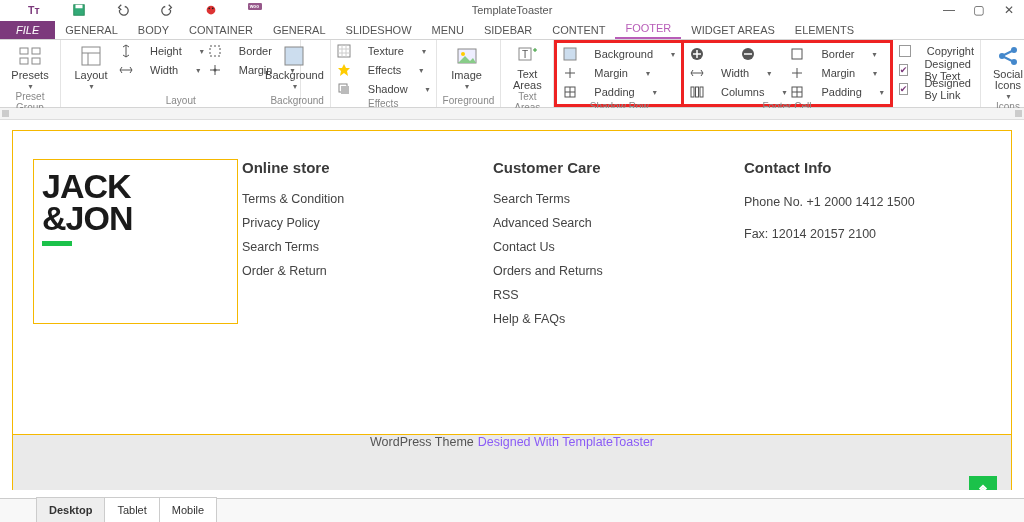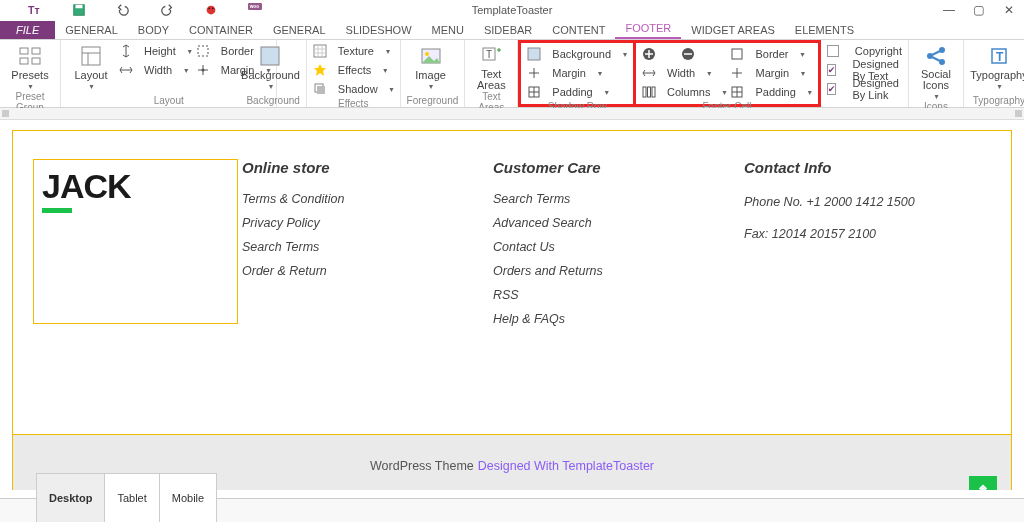--- a/index.html
+++ b/index.html
@@ -20,21 +20,21 @@
 .tab.active { color: #b85db8; border-bottom: 2px solid #b85db8; }
 
 
 .ribbon { display: flex; height: 68px; border-bottom: 1px solid #d4d4d4; background: #fff; }
 .group { border-right: 1px solid #e4e4e4; padding: 2px 6px 0; display: flex; flex-direction: column; justify-content: space-between; }
 .group-label { font-size: 10px; color: #888; text-align: center; padding-bottom: 1px; }
 .group-body { display: flex; gap: 4px; align-items: flex-start; flex: 1; }
 .big-btn { display: flex; flex-direction: column; align-items: center; justify-content: flex-start; width: 48px; padding-top: 2px; gap: 1px; font-size: 11px; color: #444; }
 .big-btn .ico { width: 24px; height: 24px; }
 .col { display: flex; flex-direction: column; gap: 1px; }
-.row-btn { display: flex; align-items: center; gap: 11px; font-size: 11px; color: #444; white-space: nowrap; height: 18px; }
+.row-btn { display: flex; align-items: center; gap: 17px; font-size: 11px; color: #444; white-space: nowrap; height: 18px; }
 .row-btn .ico-sm { width: 14px; height: 14px; flex-shrink: 0; }
 .caret { font-size: 8px; color: #666; margin-left: 1px; }
 .chk { display: flex; align-items: center; gap: 16px; font-size: 11px; color: #444; height: 18px; }
 .chk .box { width: 12px; height: 12px; border: 1px solid #999; background: #fff; display: inline-flex; align-items: center; justify-content: center; font-size: 9px; color: #7c3a7c; }
 
 .highlight-box { border: 3px solid #e22; }
 
 
 .ruler { height: 12px; background: #f4f4f4; border-bottom: 1px solid #ddd; position: relative; }
 .ruler::before, .ruler::after { content: ''; position: absolute; top: 2px; width: 7px; height: 7px; background: #ccc; }
@@ -42,32 +42,32 @@
 .ruler::after { right: 2px; }
 
 
 .canvas { padding: 10px 12px 0; height: 370px; overflow: hidden; background: #fff; }
 .page { border: 1px solid #f5b800; width: 100%; height: 305px; background: #fff; padding: 0; }
 .footer-area { display: flex; padding: 28px 20px 10px; gap: 4px; }
 .logo-cell { border: 1px solid #f5b800; width: 205px; height: 165px; display: flex; align-items: flex-start; justify-content: flex-start; padding: 10px 8px; }
 .logo-text { font-family: "Arial Black", Arial, sans-serif; font-weight: 900; font-size: 34px; line-height: 0.95; color: #1a1a1a; letter-spacing: -1px; }
 .logo-amp { color: #1a1a1a; }
 .logo-underline { display:inline-block; width: 30px; height: 5px; background: #1bc24a; margin-top: 2px; }
-.fcol { flex: 1; font-style: italic; }
+.fcol { flex: 1; }
 .fcol h3 { font-size: 15px; font-weight: 600; color: #3a3a3a; margin-bottom: 16px; }
 .fcol div.link { font-size: 12.5px; color: #444; margin-bottom: 10px; }
 .fcol div.info { font-size: 12.5px; color: #444; margin-bottom: 12px; line-height: 1.6; }
 
-.credit-row { border: 1px solid #f5b800; border-top: none; background: #eaeaea; height: 62px; display:flex; align-items:center; justify-content:center; font-size: 12.5px; color:#555; position: relative; }
+.credit-row { border: 1px solid #f5b800; border-top: none; background: #eaeaea; height: 62px; display:flex; align-items:flex-start; justify-content:center; font-size: 12.5px; color:#555; position: relative; }
 .credit-row a { color: #8b5cf6; text-decoration: none; margin-left: 4px; }
 .scrolltop { position:absolute; right: 14px; bottom: -8px; width: 28px; height: 28px; background: #1bc24a; color:#fff; display:flex; align-items:center; justify-content:center; font-size:14px; }
 
 
 .view-tabs { position: absolute; bottom: 0; left: 0; right: 0; height: 24px; border-top: 1px solid #ccc; background: #f8f8f8; display:flex; align-items:flex-end; padding-left: 36px; }
-.vtab { border: 1px solid #ccc; border-bottom: none; padding: 18px 12px; font-size: 11px; margin-right: -1px; background:#fff; }
+.vtab { border: 1px solid #ccc; border-bottom: none; padding: 6px 12px; font-size: 11px; margin-right: -1px; background:#fff; }
 .vtab.active { background: #eee; font-weight:600; }
 
 svg { display: block; }
 </style>
 </head>
 <body>
 
 <div class="titlebar">
   <div class="titlebar-qat">
     <span class="qat-icon">
@@ -459,20 +459,21 @@
 </div>
 
 <div class="ruler"></div>
 
 <div class="canvas">
   <div class="page">
     <div class="footer-area">
       <div class="logo-cell">
         <div>
           <div class="logo-text">JACK</div>
+          <div class="logo-text"><span class="logo-amp">&amp;JON</span></div>
           <span class="logo-underline"></span>
         </div>
       </div>
       <div class="fcol">
         <h3>Online store</h3>
         <div class="link">Terms &amp; Condition</div>
         <div class="link">Privacy Policy</div>
         <div class="link">Search Terms</div>
         <div class="link">Order &amp; Return</div>
       </div>

